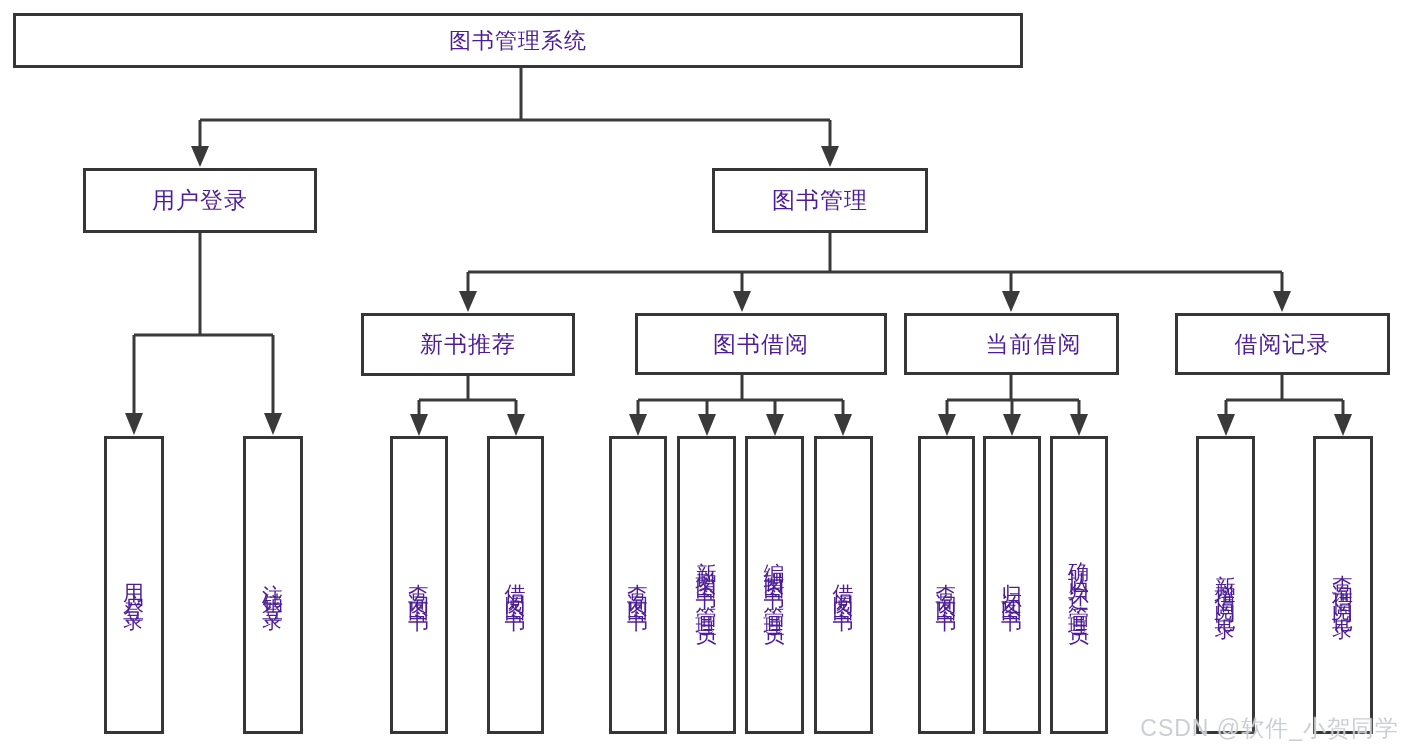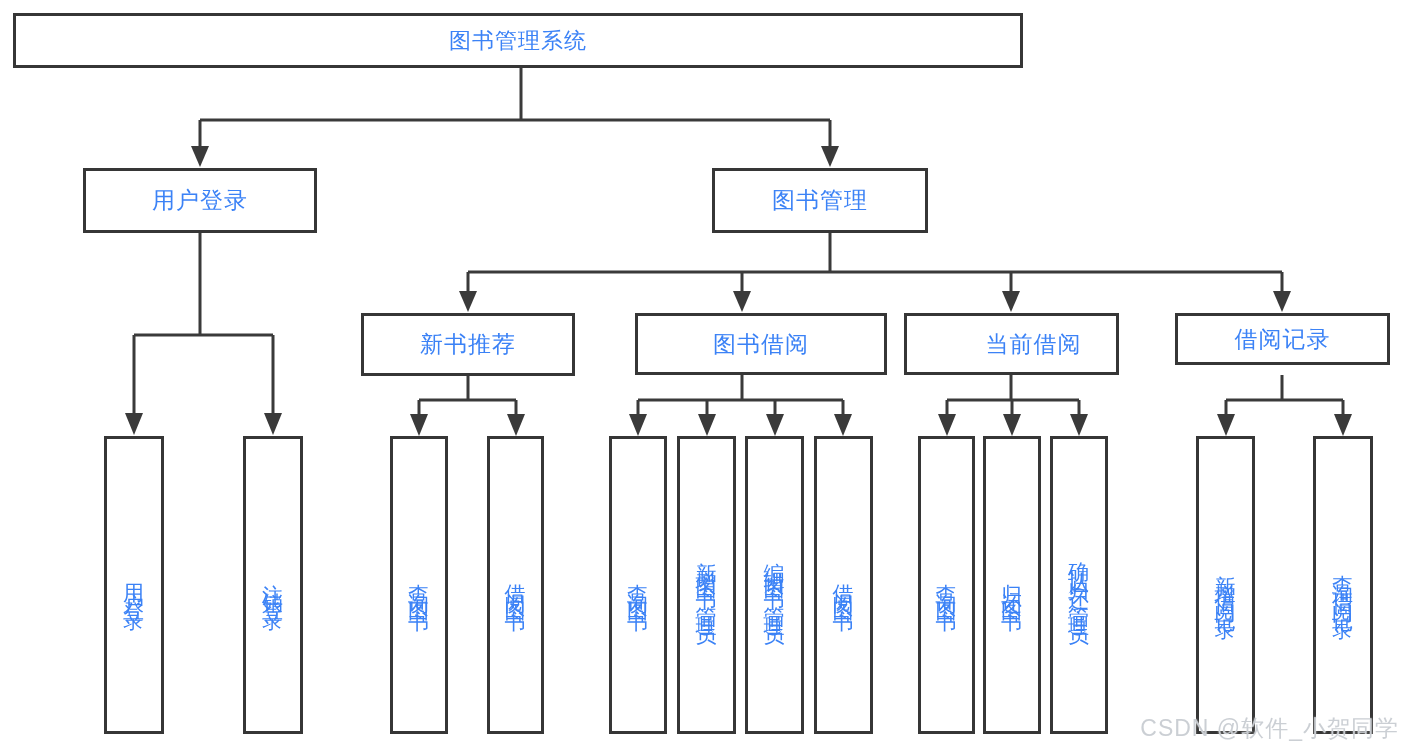--- a/index.html
+++ b/index.html
@@ -24,21 +24,21 @@
   }
   .connector-layer polygon { fill: #3a3a3a; }
   .node {
     position: absolute;
     box-sizing: border-box;
     background: #ffffff;
     border: 3px solid #363636;
     display: flex;
     align-items: center;
     justify-content: center;
-    color: #3b82f6;
+    color: #4c1d95;
   }
   .node--h .node__label {
     font-size: 23px;
     letter-spacing: 1px;
     white-space: nowrap;
   }
   .node--root .node__label { font-size: 22px; }
   .node--v .node__label {
     writing-mode: vertical-rl;
     text-orientation: mixed;
@@ -119,21 +119,21 @@
 
   <div class="node node--h" style="left:361px; top:313px; width:214px; height:63px;">
     <span class="node__label">新书推荐</span>
   </div>
   <div class="node node--h" style="left:635px; top:313px; width:252px; height:62px;">
     <span class="node__label">图书借阅</span>
   </div>
   <div class="node node--h" style="left:904px; top:313px; width:215px; height:62px;padding-left:44px;">
     <span class="node__label">当前借阅</span>
   </div>
-  <div class="node node--h" style="left:1175px; top:313px; width:215px; height:52px;">
+  <div class="node node--h" style="left:1175px; top:313px; width:215px; height:62px;">
     <span class="node__label">借阅记录</span>
   </div>
 
   <div class="node node--v" style="left:104px; top:436px; width:60px; height:298px;">
     <span class="node__label">用户登录</span>
   </div>
   <div class="node node--v" style="left:243px; top:436px; width:60px; height:298px;">
     <span class="node__label">注销登录</span>
   </div>
 

